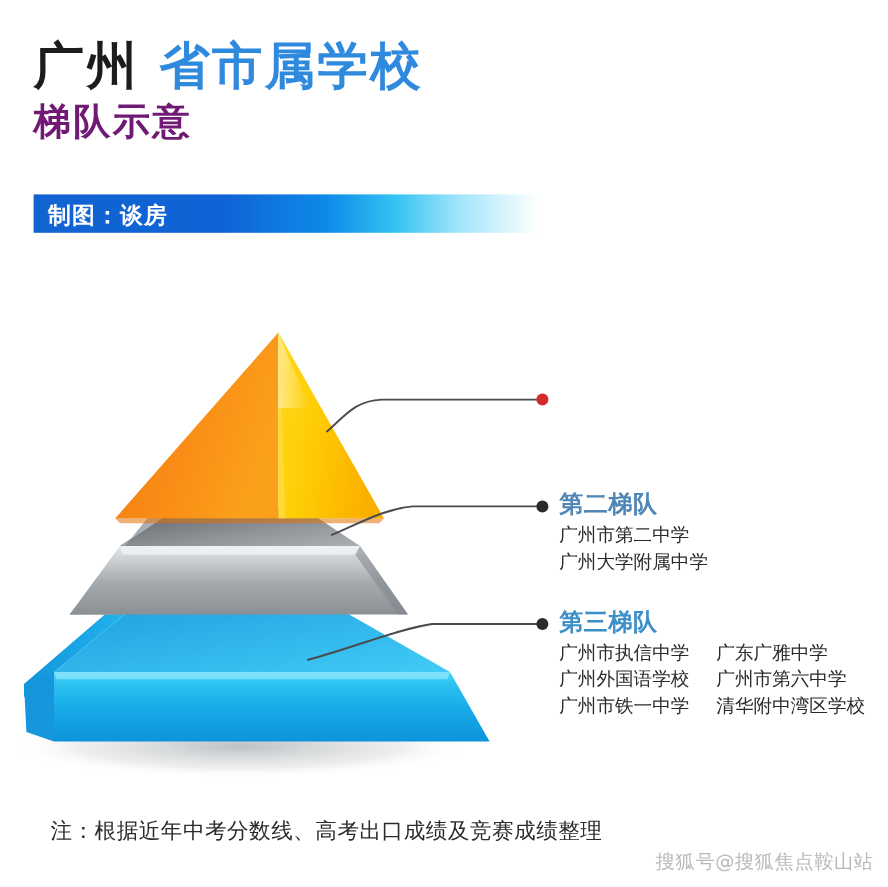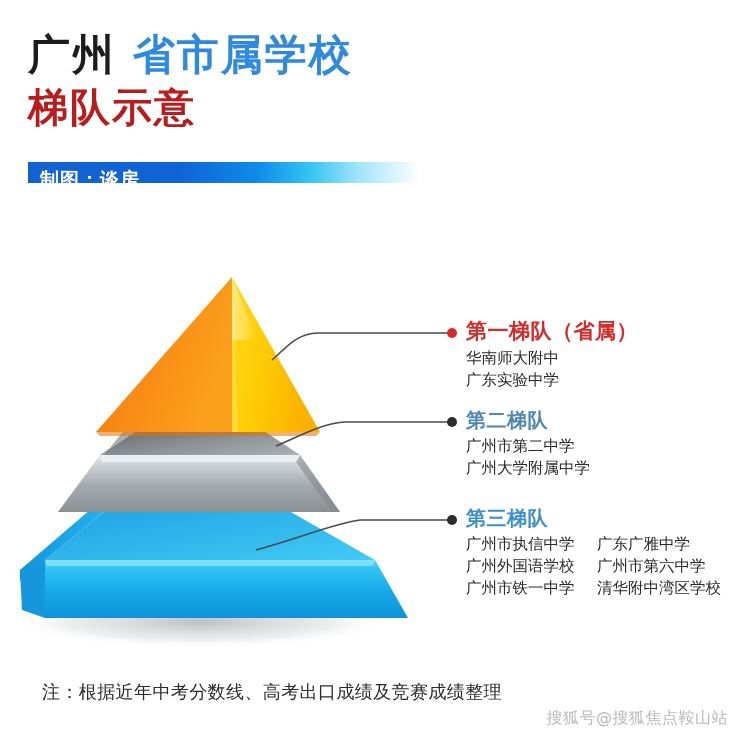--- a/index.html
+++ b/index.html
@@ -32,39 +32,40 @@
     font-weight: 700;
     letter-spacing: 2px;
     line-height: 1;
   }
   #title-line-1 {
     top: 34px;
     font-size: 42px;
   }
   #title-line-2 {
     top: 87px;
-    font-size: 40px;
-    color: #b91c1c;
+    font-size: 31px;
+    color: #701a75;
   }
   .t-dark { color: #1c1c1c; }
   .t-blue { color: #2f8ade; }
 
   #credit-banner {
     position: absolute;
     left: 28px;
     top: 162px;
     width: 392px;
-    height: 21px;
+    height: 32px;
     background: linear-gradient(to right,
         #1263d2 0%,
         #0f63d6 38%,
         #0d8ae8 58%,
         #35c4f2 72%,
         #9fe4f9 84%,
         #ffffff 100%);
+    padding-left: 28px;
   }
   #credit-banner-label {
     position: absolute;
     left: 12px;
     top: 5px;
     font-size: 19px;
     font-weight: 700;
     color: #ffffff;
     letter-spacing: 1px;
     white-space: nowrap;
@@ -253,31 +254,20 @@
 
       <path d="M 276,196 C 300,186 320,174 344,172 L 449,172"></path>
 
       <path d="M 256,300 C 300,288 332,274 360,270 L 449,270"></path>
     </g>
     <circle cx="452" cy="83" r="5" fill="#d42a2a"></circle>
     <circle cx="452" cy="172" r="5" fill="#2b2b2b"></circle>
     <circle cx="452" cy="270" r="5" fill="#2b2b2b"></circle>
   </svg>
 
-  <div class="callout" id="callout-tier-1">
-    <div class="callout-title tier1">第一梯队（省属）</div>
-    <div class="callout-schools">
-      <span class="school-row">
-        <span class="school-cell">华南师大附中</span>
-      </span>
-      <span class="school-row">
-        <span class="school-cell">广东实验中学</span>
-      </span>
-    </div>
-  </div>
 
   <div class="callout" id="callout-tier-3">
     <div class="callout-title tier3">第三梯队</div>
     <div class="callout-schools">
       <span class="school-row">
         <span class="school-cell col1">广州市执信中学</span>
         <span class="school-cell">广东广雅中学</span>
       </span>
       <span class="school-row">
         <span class="school-cell col1">广州外国语学校</span>

